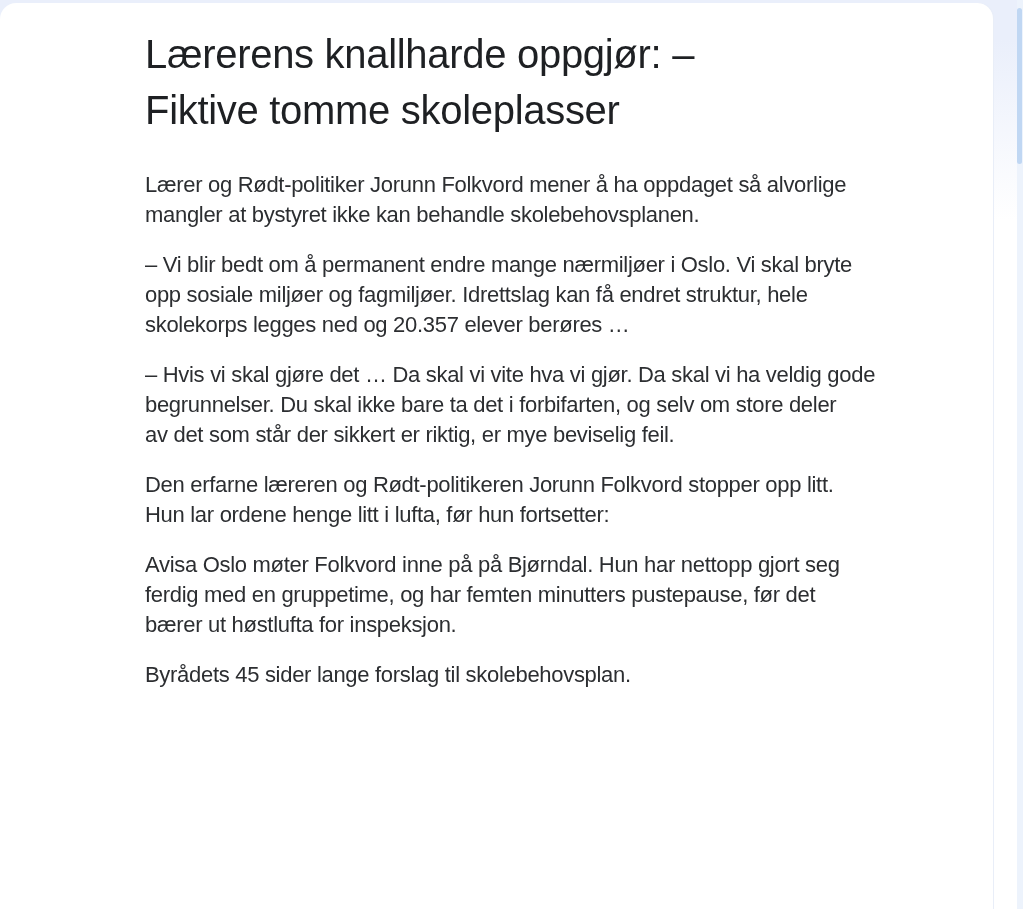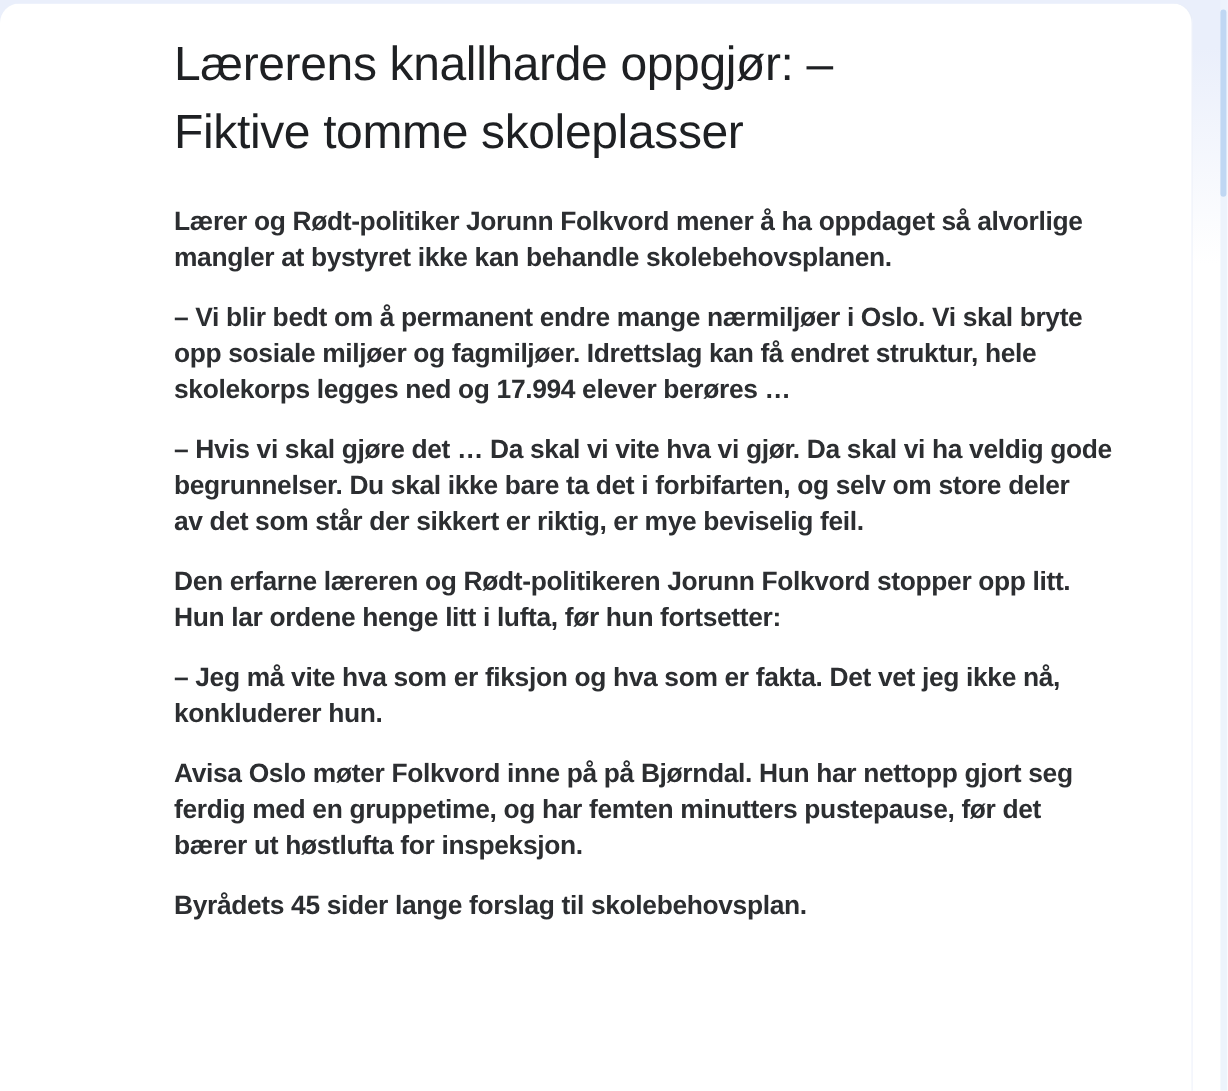--- a/index.html
+++ b/index.html
@@ -44,21 +44,21 @@
     letter-spacing: -0.3px;
     color: var(--text-heading, #1e2023);
     white-space: pre-line;
   }
 
   p.article-paragraph {
     margin: 0 0 20px 0;
     font-size: 22px;
     line-height: 30px;
     letter-spacing: -0.3px;
-    font-weight: 700;
+    font-weight: 400;
     color: var(--text-body, #2c2e31);
     white-space: pre-line;
   }
 
   
   .scrollbar-track {
     position: absolute;
     top: 0;
     right: 0;
     width: 6px;
@@ -81,31 +81,29 @@
 <div class="card">
   <div class="content">
     <h1 class="article-title">Lærerens knallharde oppgjør: –
 Fiktive tomme skoleplasser</h1>
 
     <p class="article-paragraph">Lærer og Rødt-politiker Jorunn Folkvord mener å ha oppdaget så alvorlige
 mangler at bystyret ikke kan behandle skolebehovsplanen.</p>
 
     <p class="article-paragraph">– Vi blir bedt om å permanent endre mange nærmiljøer i Oslo. Vi skal bryte
 opp sosiale miljøer og fagmiljøer. Idrettslag kan få endret struktur, hele
-skolekorps legges ned og 17.994 elever berøres …</p>
+skolekorps legges ned og 20.357 elever berøres …</p>
 
     <p class="article-paragraph">– Hvis vi skal gjøre det … Da skal vi vite hva vi gjør. Da skal vi ha veldig gode
 begrunnelser. Du skal ikke bare ta det i forbifarten, og selv om store deler
 av det som står der sikkert er riktig, er mye beviselig feil.</p>
 
     <p class="article-paragraph">Den erfarne læreren og Rødt-politikeren Jorunn Folkvord stopper opp litt.
 Hun lar ordene henge litt i lufta, før hun fortsetter:</p>
 
-    <p class="article-paragraph">– Jeg må vite hva som er fiksjon og hva som er fakta. Det vet jeg ikke nå,
-konkluderer hun.</p>
 
     <p class="article-paragraph">Avisa Oslo møter Folkvord inne på på Bjørndal. Hun har nettopp gjort seg
 ferdig med en gruppetime, og har femten minutters pustepause, før det
 bærer ut høstlufta for inspeksjon.</p>
 
 
 
     <p class="article-paragraph">Byrådets 45 sider lange forslag til skolebehovsplan.</p>
   </div>
 </div>

